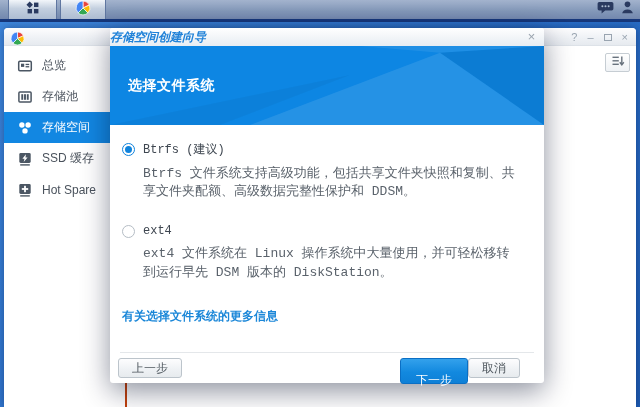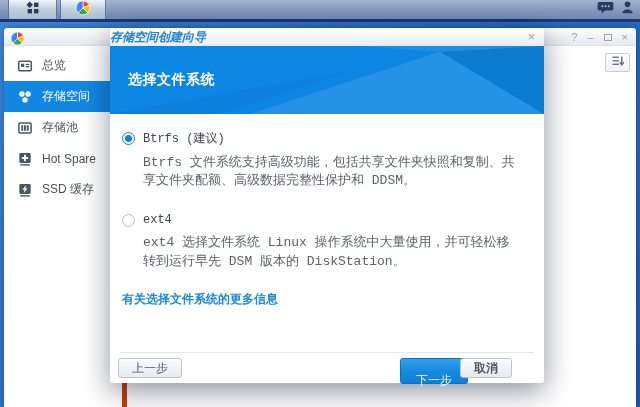--- a/index.html
+++ b/index.html
@@ -51,21 +51,21 @@
   }
   .win-controls span{ cursor:pointer; }
   .win-controls .maxbox{
     display:inline-block; width:8px; height:7px;
     border:1px solid #99a4b0; font-size:0;
   }
   .win-body{ position:absolute; left:0; top:18px; right:0; bottom:0; display:flex; }
 
   
   .sidebar{
-    width:123px; border-right:5px solid #c2410c; background:#fff;
+    width:123px; border-right:2px solid #c2410c; background:#fff;
     padding-top:4px; flex:none;
   }
   .side-item{
     height:31px; display:flex; align-items:center; gap:9px;
     padding-left:13px; font-size:12px; color:#4a525c; cursor:pointer;
     white-space:nowrap;
   }
   .side-item .icn{ width:16px; height:16px; flex:none; color:#4b5663; display:flex; }
   .side-item.selected{
     background:#1287e2; color:#fff;
@@ -94,21 +94,21 @@
     border-radius:3px 3px 0 0;
     text-align:left; font-size:12px; font-weight:bold; color:#2082d8;
     line-height:18px;
     font-style:italic;
   }
   .dlg-close{
     position:absolute; right:9px; top:0; color:#9aa4ae; font-size:13px;
     font-weight:normal; cursor:pointer; line-height:18px;
   }
   .dlg-header{
-    position:relative; height:68px; background:#0d86e3; overflow:hidden;
+    position:relative; height:79px; background:#0d86e3; overflow:hidden;
   }
   .dlg-header svg.facets{ position:absolute; left:0; top:0; width:100%; height:100%; }
   .dlg-header h1{
     position:absolute; left:18px; top:50%; transform:translateY(-50%);
     color:#fff; font-size:14px; font-weight:bold; letter-spacing:0.5px;
   }
   .dlg-body{ padding:16px 27px 0 12px;font-family:Liberation Mono, monospace; }
   .opt-row{ display:flex; align-items:center; gap:8px; cursor:pointer; }
   .radio{
     width:13px; height:13px; border-radius:50%; border:1px solid #b5bdc5;
@@ -116,21 +116,21 @@
   }
   .radio .dot{ display:none; width:7px; height:7px; border-radius:50%; background:#1083dc; }
   .radio.on{ border-color:#1083dc; }
   .radio.on .dot{ display:block; }
   .opt-label{ font-size:12px; color:#3e4650; }
   .opt-desc{
     margin:7px 0 0 21px; font-size:13px; color:#5a626b; line-height:1.4;
   }
   .opt-row.second{ margin-top:23px;align-items:flex-end; }
   .more-link{
-    display:inline-block; margin-top:20px; font-size:12px; font-weight:bold;
+    display:inline-block; margin-top:26px; font-size:12px; font-weight:bold;
     color:#1b87d8; cursor:pointer; text-decoration:none;text-align:right;
   }
   .dlg-footer{
     position:absolute; left:0; bottom:0; right:0; height:31px;margin-top:16px;
   }
   .dlg-footer .sep{ position:absolute; top:0; left:10px; right:10px; border-top:1px solid #e4e7ea; }
   .btn{
     position:absolute; top:6px; height:20px; border-radius:3px;
     font-size:12px; line-height:18px; text-align:center; cursor:pointer;
     padding:0 13px;
@@ -138,21 +138,21 @@
     background:linear-gradient(180deg,#fdfdfe 0%, #eef1f4 60%, #e7ebee 100%);
     color:#4f575e;
   }
   .btn.back{ left:8px; }
   .btn.next{
     right:76px; padding:12px 15px;
     border:1px solid #0b6fc4;
     background:linear-gradient(180deg,#33a1ec 0%, #1289df 55%, #0e80d7 100%);
     color:#fff;
   }
-  .btn.cancel{ right:32px;font-weight:bold; }
+  .btn.cancel{ right:24px; }
 </style>
 </head>
 <body>
 
 <div class="screen">
 
   <div class="taskbar">
     <div class="tb-btn menu">
       <span>
         <svg width="14" height="14" viewBox="0 0 14 14" fill="#2a3a60">
@@ -218,65 +218,65 @@
             <svg width="16" height="16" viewBox="0 0 16 16">
               <rect x="1.7" y="3.2" width="12.6" height="9.6" rx="1.2" fill="none" stroke="currentColor" stroke-width="1.5"></rect>
               <rect x="4" y="5.7" width="3.2" height="3.2" fill="currentColor"></rect>
               <rect x="8.6" y="5.8" width="3.6" height="1.3" fill="currentColor"></rect>
               <rect x="8.6" y="8.1" width="3.6" height="1.3" fill="currentColor"></rect>
             </svg>
           </span>
           <span>总览</span>
         </div>
 
-        <div class="side-item selected">
-          <span class="icn">
-            <svg width="16" height="16" viewBox="0 0 16 16" fill="currentColor">
-              <circle cx="4.9" cy="5" r="2.7"></circle>
-              <circle cx="11.1" cy="5" r="2.7"></circle>
-              <circle cx="8" cy="10.9" r="2.7"></circle>
-            </svg>
-          </span>
-          <span>存储空间</span>
-        </div>
-
         <div class="side-item">
           <span class="icn">
             <svg width="16" height="16" viewBox="0 0 16 16">
               <rect x="1.9" y="2.9" width="12.2" height="10.2" rx="1" fill="none" stroke="currentColor" stroke-width="1.5"></rect>
               <rect x="4.3" y="5.2" width="1.9" height="5.6" fill="currentColor"></rect>
               <rect x="7.05" y="5.2" width="1.9" height="5.6" fill="currentColor"></rect>
               <rect x="9.8" y="5.2" width="1.9" height="5.6" fill="currentColor"></rect>
             </svg>
           </span>
           <span>存储池</span>
         </div>
 
+        <div class="side-item selected">
+          <span class="icn">
+            <svg width="16" height="16" viewBox="0 0 16 16" fill="currentColor">
+              <circle cx="4.9" cy="5" r="2.7"></circle>
+              <circle cx="11.1" cy="5" r="2.7"></circle>
+              <circle cx="8" cy="10.9" r="2.7"></circle>
+            </svg>
+          </span>
+          <span>存储空间</span>
+        </div>
+
+
+        <div class="side-item">
+          <span class="icn">
+            <svg width="16" height="16" viewBox="0 0 16 16">
+              <rect x="2.3" y="2" width="11.4" height="10" rx="1.4" fill="currentColor"></rect>
+              <polygon points="8.9,3.2 5.4,7.7 7.5,7.7 6.7,11 10.6,6.5 8.5,6.5" fill="#fff"></polygon>
+              <rect x="3.2" y="13.2" width="9.6" height="1.4" fill="currentColor"></rect>
+            </svg>
+          </span>
+          <span>SSD 缓存</span>
+        </div>
 
         <div class="side-item">
           <span class="icn">
             <svg width="16" height="16" viewBox="0 0 16 16">
               <rect x="2.3" y="2" width="11.4" height="10" rx="1.4" fill="currentColor"></rect>
               <rect x="7.1" y="3.8" width="1.8" height="6.4" fill="#fff"></rect>
               <rect x="4.8" y="6.1" width="6.4" height="1.8" fill="#fff"></rect>
               <rect x="3.2" y="13.2" width="9.6" height="1.4" fill="currentColor"></rect>
             </svg>
           </span>
           <span>Hot Spare</span>
-        </div>
-
-        <div class="side-item">
-          <span class="icn">
-            <svg width="16" height="16" viewBox="0 0 16 16">
-              <rect x="2.3" y="2" width="11.4" height="10" rx="1.4" fill="currentColor"></rect>
-              <polygon points="8.9,3.2 5.4,7.7 7.5,7.7 6.7,11 10.6,6.5 8.5,6.5" fill="#fff"></polygon>
-              <rect x="3.2" y="13.2" width="9.6" height="1.4" fill="currentColor"></rect>
-            </svg>
-          </span>
-          <span>SSD 缓存</span>
         </div>
 
       </div>
       <div class="content">
         <div class="toolbar-btn">
           <span>
             <svg width="14" height="14" viewBox="0 0 14 14" stroke="#68727d" stroke-width="1.4" fill="none">
               <line x1="1.5" y1="3.3" x2="7.8" y2="3.3"></line>
               <line x1="1.5" y1="6.8" x2="7.8" y2="6.8"></line>
               <line x1="1.5" y1="10.3" x2="7.8" y2="10.3"></line>
@@ -311,21 +311,21 @@
             <span class="dot"></span>
           </span>
         <span class="opt-label">Btrfs (建议)</span>
       </div>
       <div class="opt-desc">Btrfs 文件系统支持高级功能，包括共享文件夹快照和复制、共享文件夹配额、高级数据完整性保护和 DDSM。</div>
 
       <div class="opt-row second">
         <span class="radio"></span>
         <span class="opt-label">ext4</span>
       </div>
-      <div class="opt-desc">ext4 选择文件系统 Linux 操作系统中大量使用，并可轻松移转到运行早先 DSM 版本的 DiskStation。</div>
+      <div class="opt-desc">ext4 文件系统在 Linux 操作系统中大量使用，并可轻松移转到运行早先 DSM 版本的 DiskStation。</div>
 
       <a class="more-link">有关选择文件系统的更多信息</a>
     </div>
 
     <div class="dlg-footer">
       <div class="sep"></div>
       <div class="btn back">上一步</div>
       <div class="btn next">下一步</div>
       <div class="btn cancel">取消</div>
     </div>

